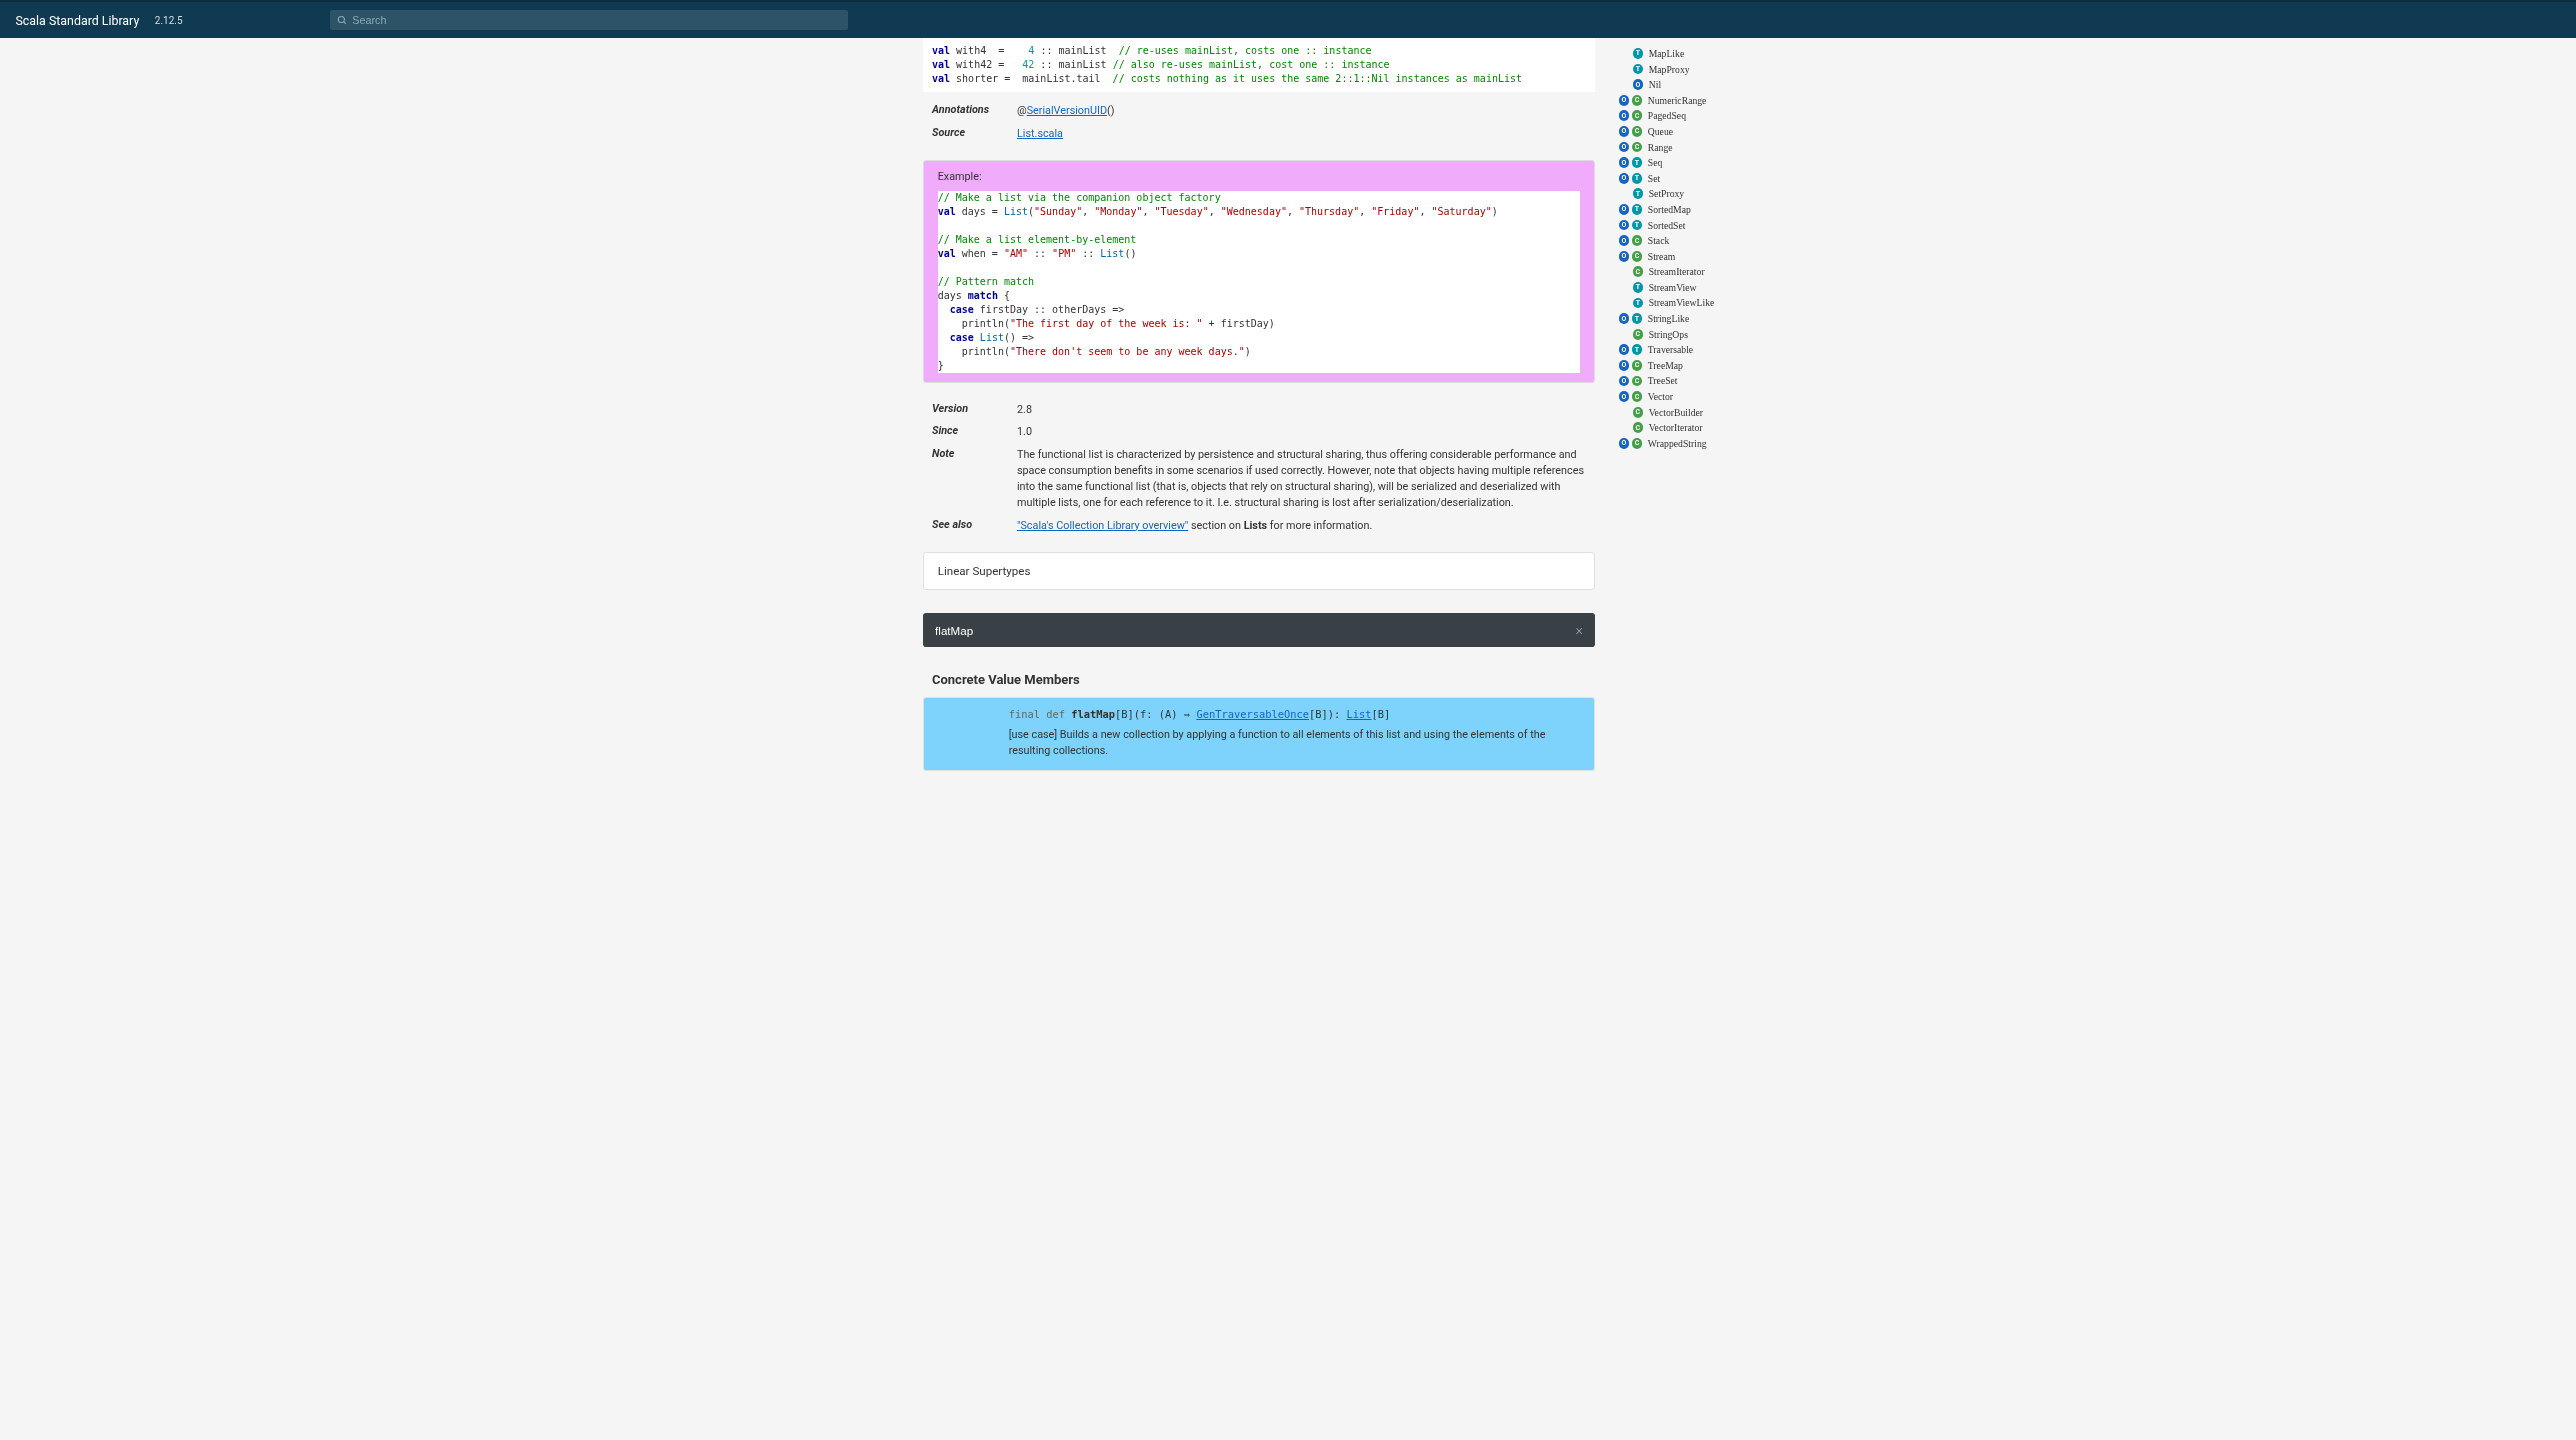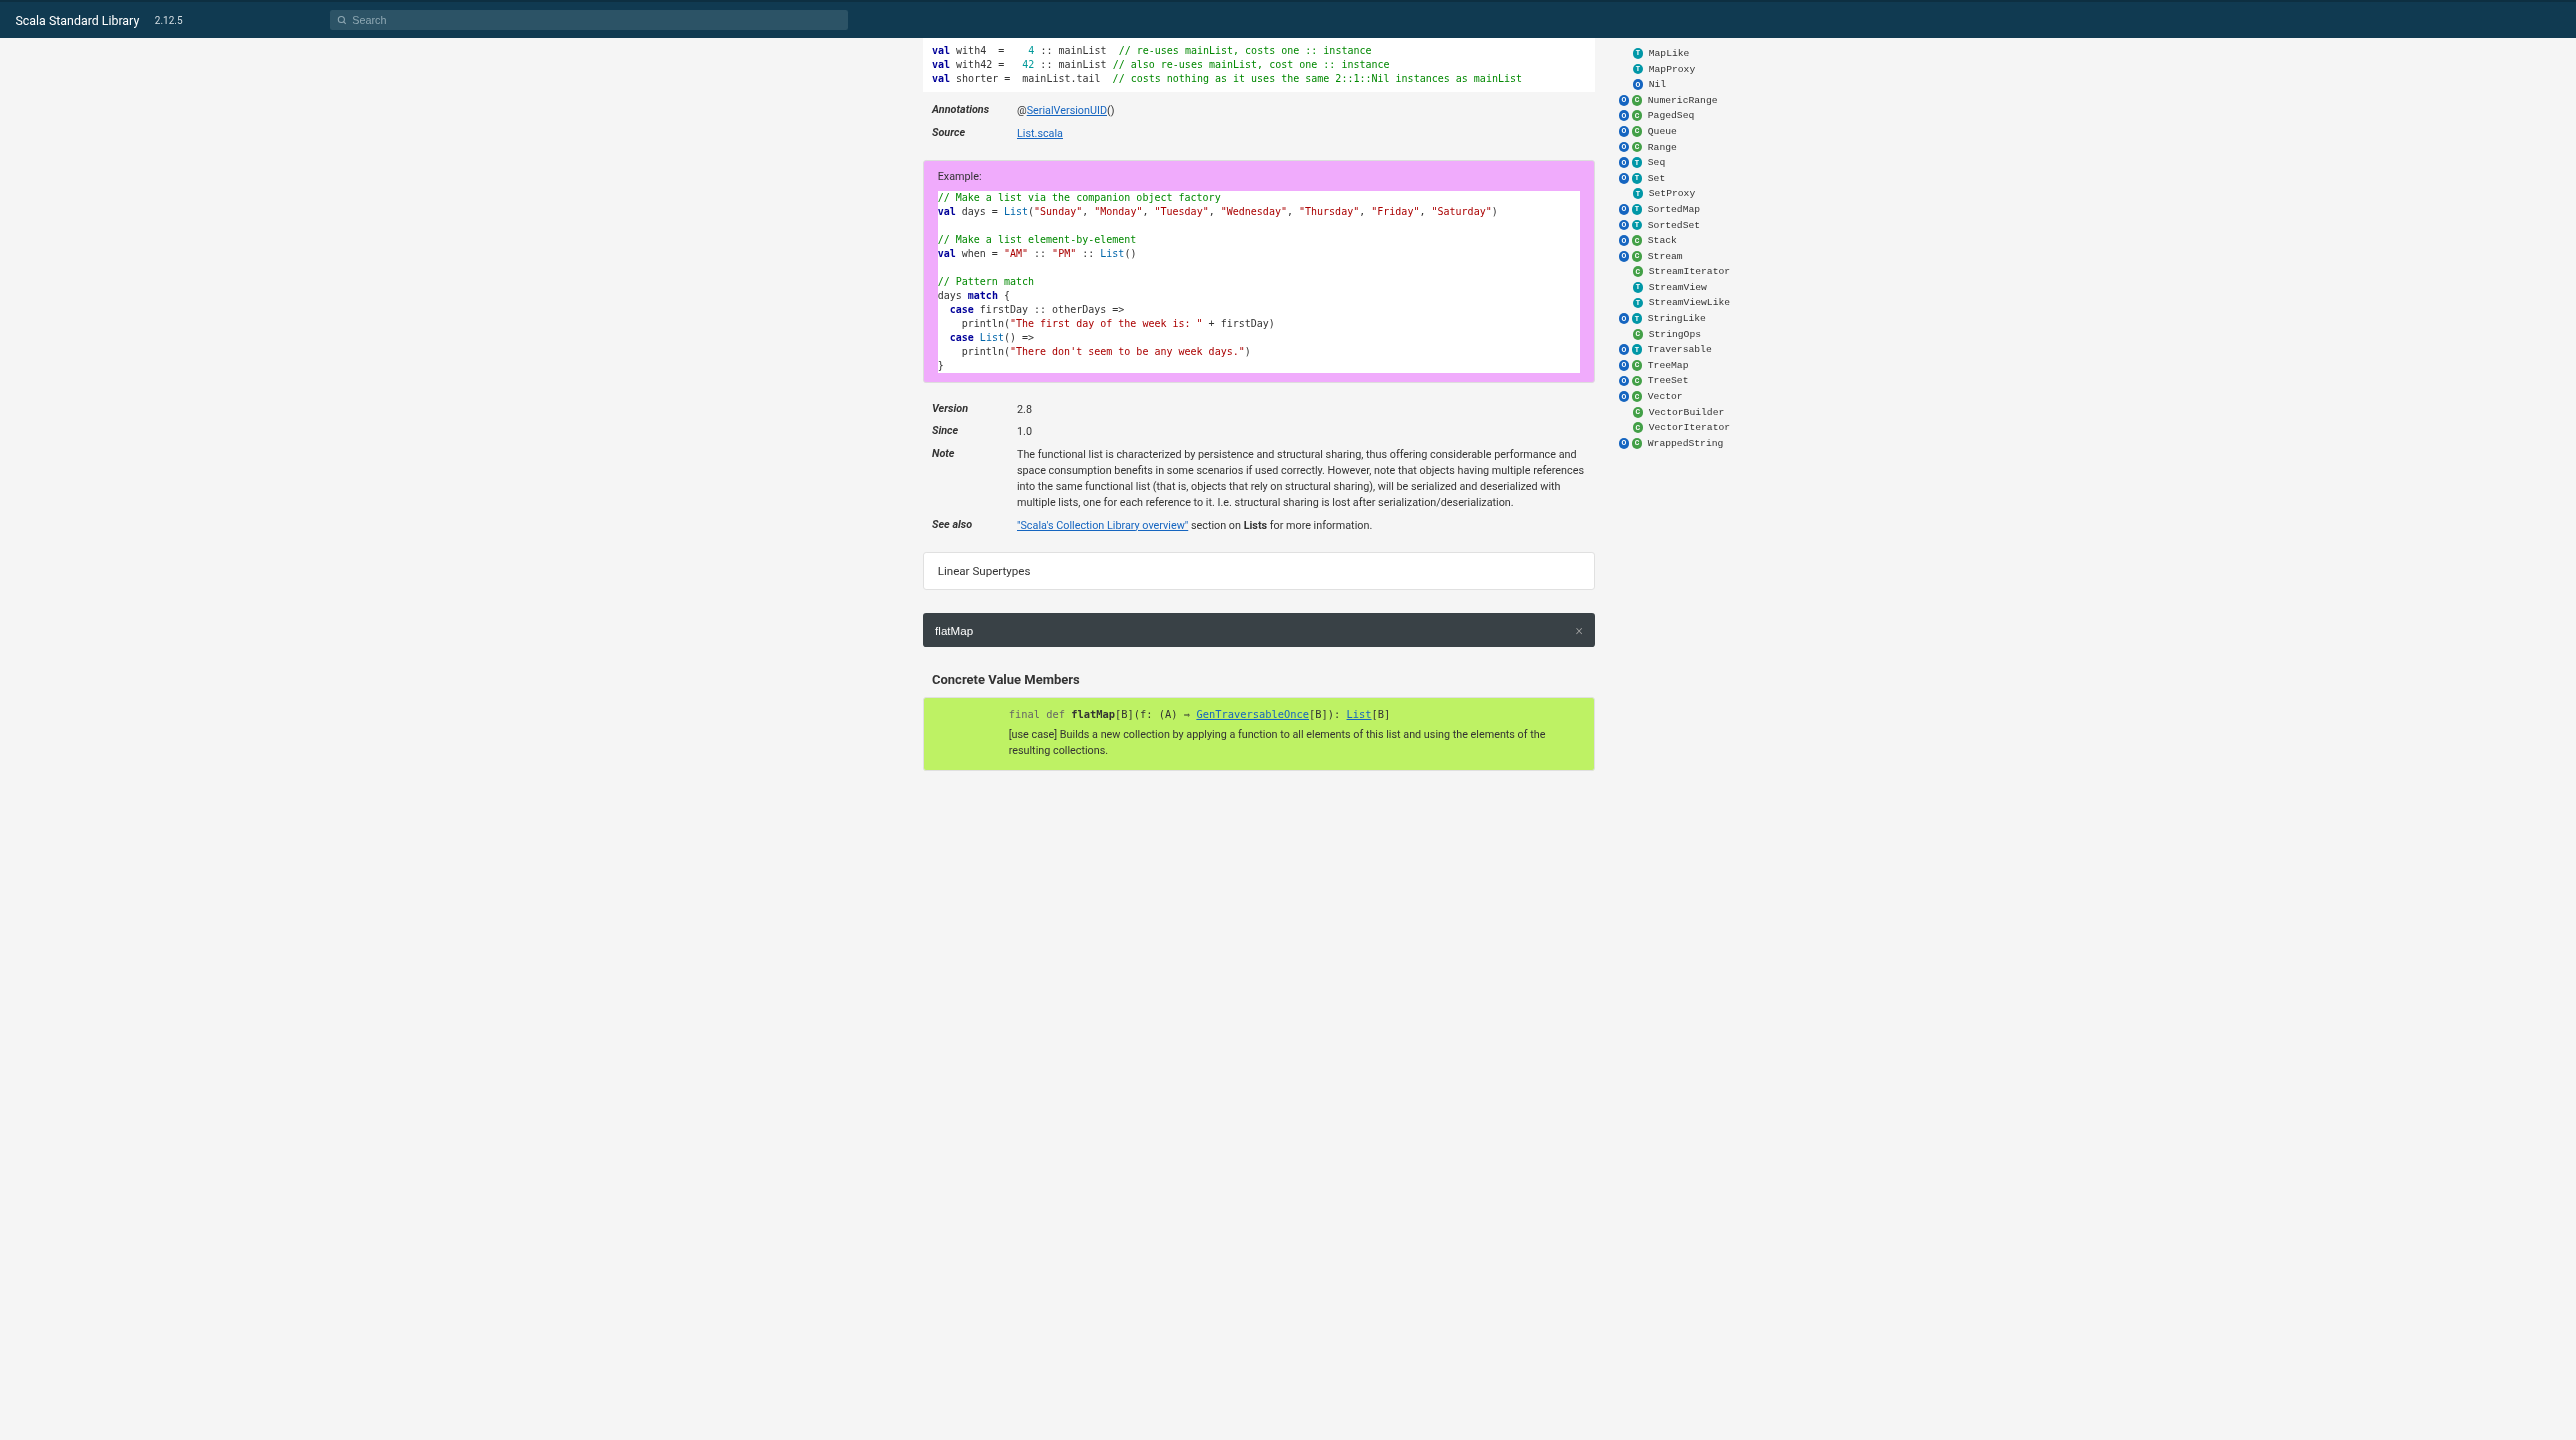--- a/index.html
+++ b/index.html
@@ -35,34 +35,34 @@
     .example-title { font-size: 10.8px; margin-bottom: 7.7px; }
 
     .expand-section { background: #fff; border: 0.8px solid #e0e0e0; border-radius: 3.1px; padding: 10.8px 14px; margin: 7.7px 0; font-size: 11.6px; cursor: pointer; }
 
     .filter-bar { background: #394146; border-radius: 3.1px; padding: 9.3px 12.4px; margin: 23px 0 15.5px; display: flex; align-items: center; }
     .filter-input { background: transparent; border: none; color: #fff; font-size: 11.6px; flex: 1; outline: none; }
     .filter-close { color: #aaa; font-size: 14px; cursor: pointer; font-weight: 300; }
 
     .section-header { font-size: 13px; font-weight: bold; padding: 9.3px 0; margin-left: 9.3px; }
 
-    .member { background: #bef264; border: 0.8px solid #e0e0e0; border-radius: 3.1px; padding: 10.8px 14px 10.8px 85px; margin-bottom: 1px; }
+    .member { background: #7dd3fc; border: 0.8px solid #e0e0e0; border-radius: 3.1px; padding: 10.8px 14px 10.8px 85px; margin-bottom: 1px; }
     .member-sig { font-family: "SFMono-Regular", Consolas, monospace; font-size: 10.4px; margin-bottom: 6.2px; }
     .member-sig .mod { color: #666; }
     .member-sig .name { font-weight: bold; color: #333; }
     .member-sig a { color: #1565c0; text-decoration: underline; }
     .member-desc { font-size: 10.8px; line-height: 1.5; color: #333; }
 
     .nav-item { display: flex; align-items: center; padding: 2.3px 0; }
     .nav-item.indent { padding-left: 14px; }
     .nav-badge { width: 10.8px; height: 10.8px; border-radius: 50%; display: inline-flex; justify-content: center; align-items: center; font-size: 7px; font-weight: bold; color: #fff; margin-right: 2.3px; }
     .nav-badge.o { background: #1565c0; }
     .nav-badge.c { background: #43a047; }
     .nav-badge.t { background: #0097a7; }
-    .nav-name { font-family: Liberation Mono, monospace; font-size: 9.7px; margin-left: 3.1px; color: #333; cursor: pointer; }
+    .nav-name { font-family: Liberation Serif, serif; font-size: 9.7px; margin-left: 3.1px; color: #333; cursor: pointer; }
   </style>
 </head>
 <body>
 
 <div class="topbar">
   <span class="topbar-title">Scala Standard Library</span>
   <span class="topbar-version">2.12.5</span>
   <div class="search-wrap">
     <div class="search-box">
       <svg class="search-icon" viewBox="0 0 24 24" fill="none" stroke="#8fa8b3" stroke-width="2.5">

